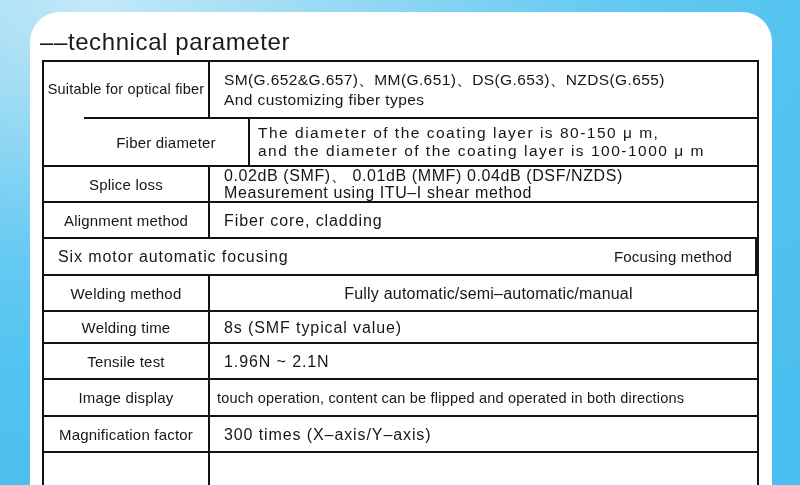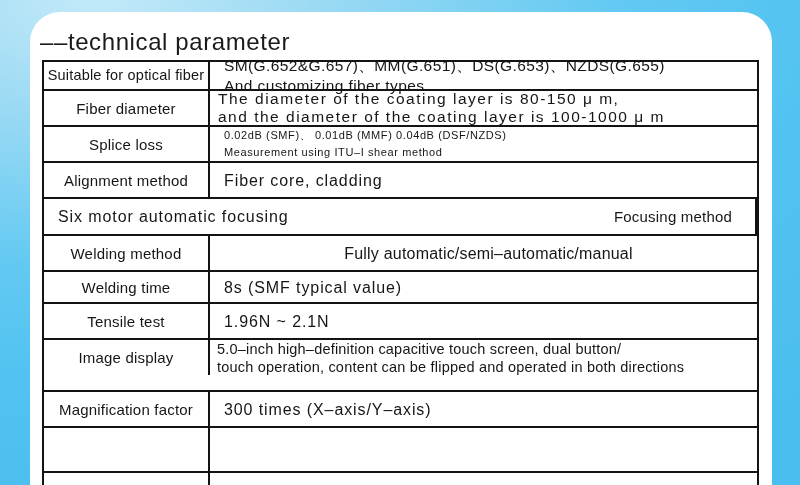--- a/index.html
+++ b/index.html
@@ -55,41 +55,41 @@
     align-items: flex-start;
     padding-left: 14px;
     padding-right: 4px;
     font-size: 16px;
     letter-spacing: 0.9px;
     white-space: nowrap;
   }
   .vline { line-height: 19px; }
 
   
-  .r0  { height: 27px; border-radius: 6px; }
-  .r1  { height: 36px; }
+  .r0  { height: 55px; border-radius: 6px; }
+  .r1  { height: 48px; margin-left: 40px; }
   .r2  { height: 36px; }
   .r3  { height: 36px; }
   .r4  { height: 37px; }
   .r5  { height: 36px; }
   .r6  { height: 32px; }
   .r7  { height: 36px; }
   .r8  { height: 37px; }
-  .r9  { height: 36px; margin-top: 15px; }
+  .r9  { height: 36px; }
   .r10 { height: 45px; flex-direction: column; }
   .r11 { height: 42px; }
 
   .r0 .label { font-size: 14.5px; }
   .r0 .value { font-size: 15.5px; letter-spacing: 0.4px; }
   .r0 .vline { line-height: 20px; }
 
   .r1 .value { font-size: 15.5px; letter-spacing: 1.5px; padding-left: 8px; }
   .r1 .vline { line-height: 18px; }
 
-  .r2 .value { font-size: 11px; letter-spacing: 0.6px; }
+  .r2 .value { font-size: 16px; letter-spacing: 0.6px; }
   .r2 .vline { line-height: 17px; }
 
   .r5 .value { letter-spacing: 0.2px; align-items: center; }
 
   .r8 .value { font-size: 14.5px; letter-spacing: 0.2px; padding-left: 7px; }
   .r8 .vline { line-height: 18px; }
 
   .r10 .value { font-size: 18px; letter-spacing: 1px; }
 </style>
 </head>
@@ -155,21 +155,20 @@
     <div class="tr r7">
       <div class="td label">Tensile test</div>
       <div class="td value">
         <div class="vline">1.96N ~ 2.1N</div>
       </div>
     </div>
 
     <div class="tr r8">
       <div class="td label">Image display</div>
       <div class="td value">
-        <div class="vline">5.0–inch high–definition capacitive touch screen, dual button/</div>
         <div class="vline">touch operation, content can be flipped and operated in both directions</div>
       </div>
     </div>
 
     <div class="tr r9">
       <div class="td label">Magnification factor</div>
       <div class="td value">
         <div class="vline">300 times (X–axis/Y–axis)</div>
       </div>
     </div>

